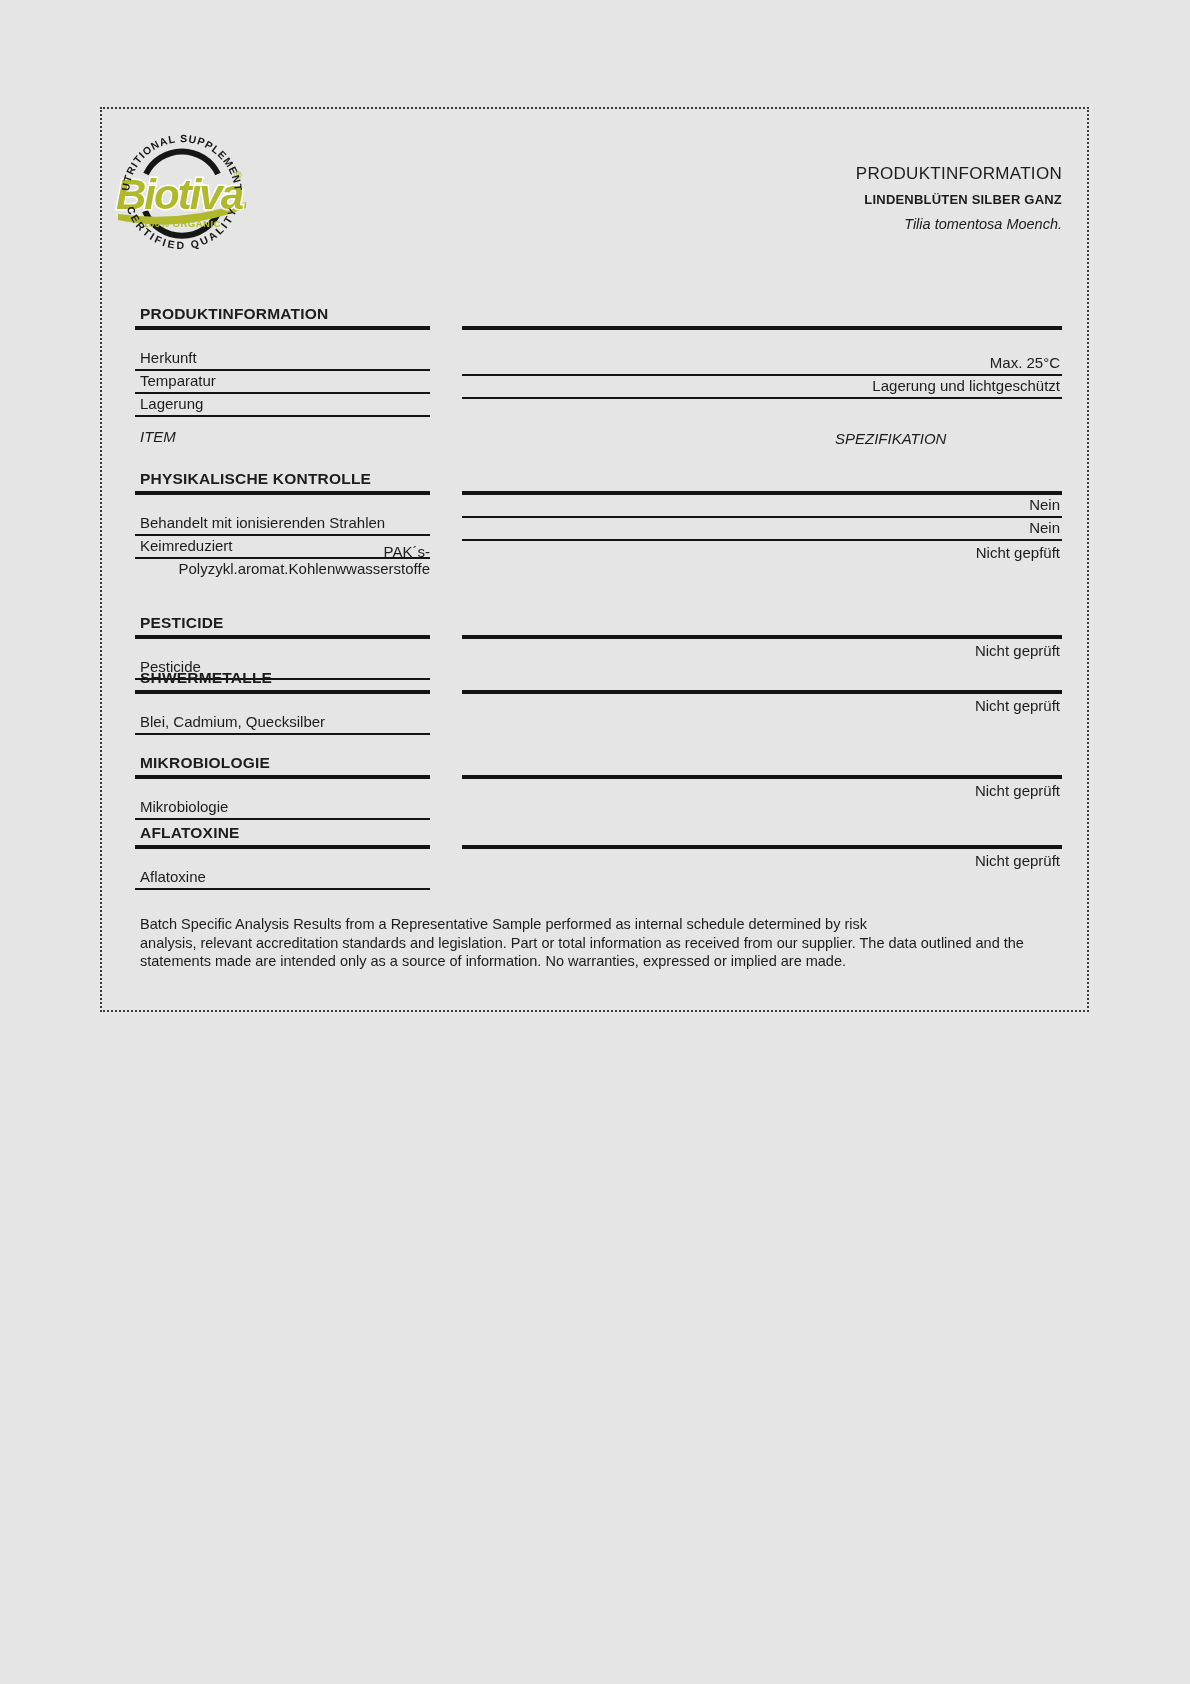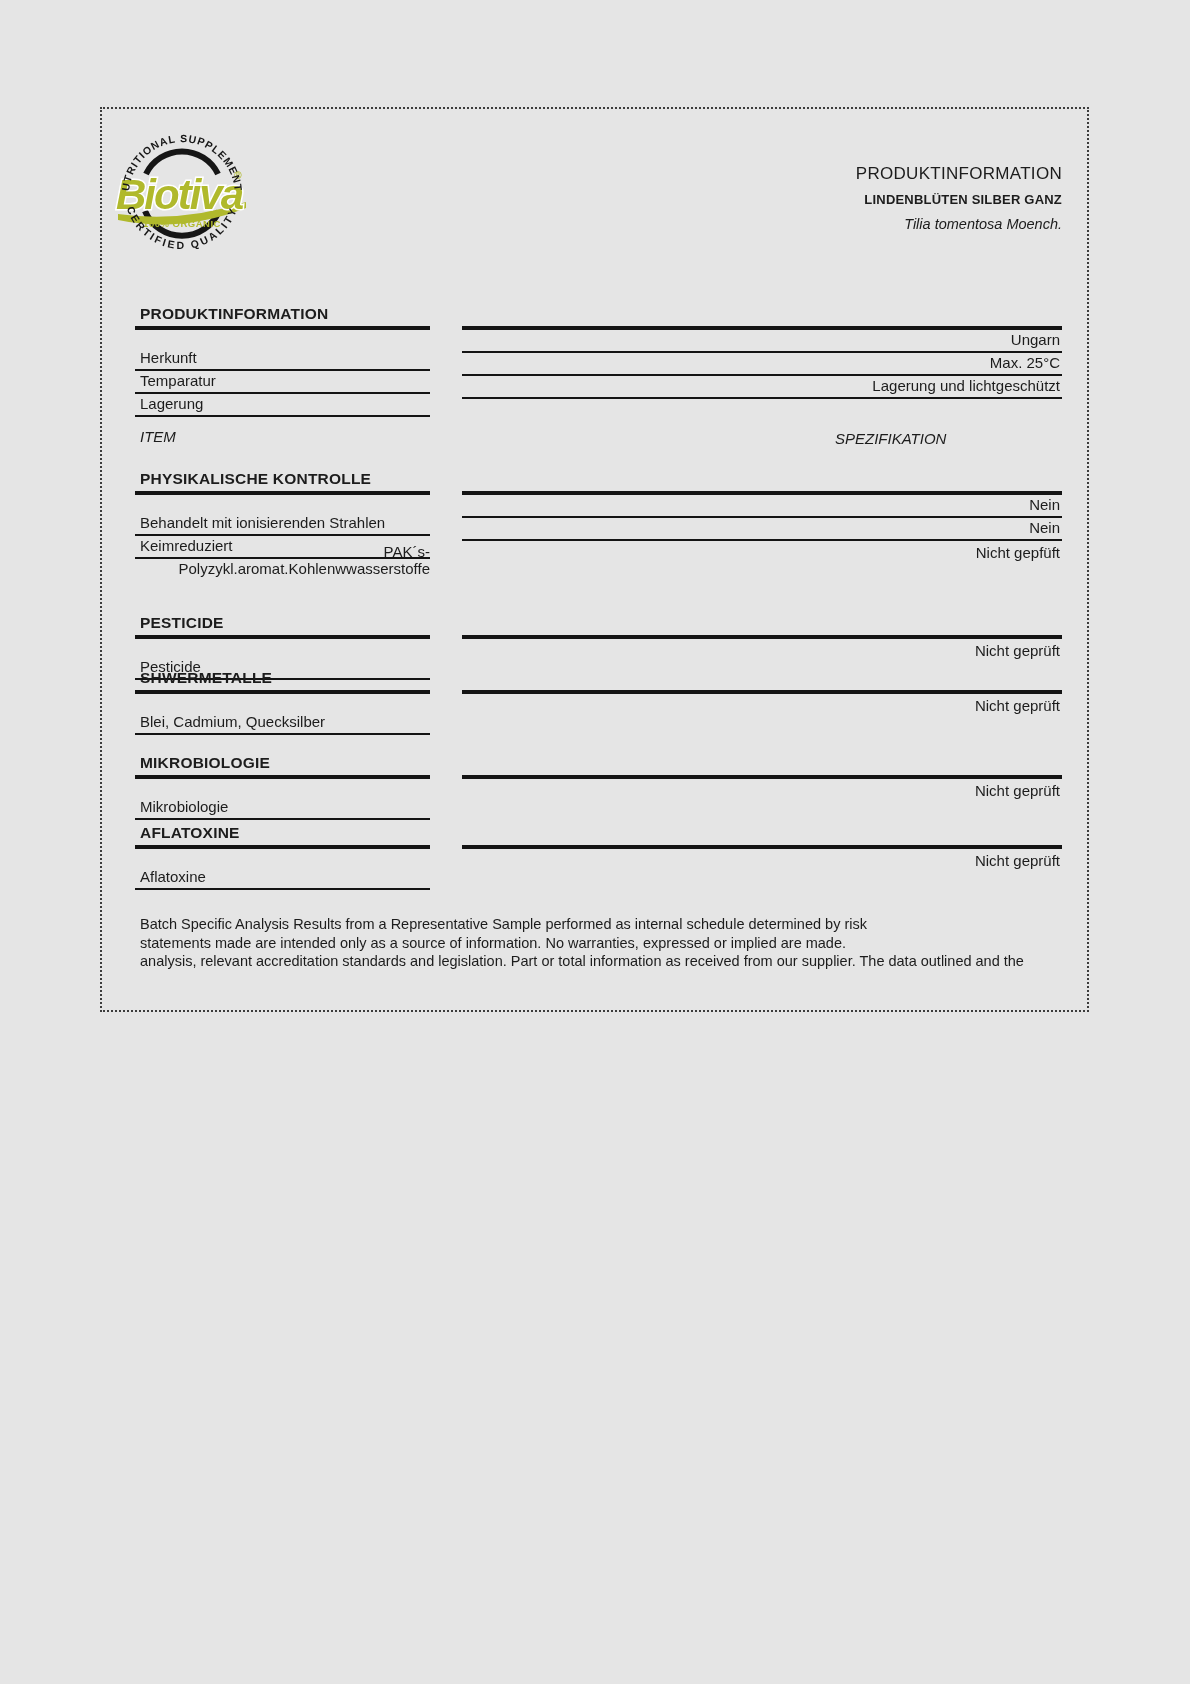--- a/index.html
+++ b/index.html
@@ -84,21 +84,20 @@
       <div class="title-bot">Tilia tomentosa Moench.</div>
     </div>
 
     <div class="section" style="top:196px">
       <div class="sec-head">
         <div class="h-left">PRODUKTINFORMATION</div>
         <div class="h-right"></div>
       </div>
       <div class="row">
         <div class="cell-l">Herkunft</div>
-        <div class="cell-r">Ungarn</div>
       </div>
       <div class="row">
         <div class="cell-l">Temparatur</div>
         <div class="cell-r">Max. 25°C</div>
       </div>
       <div class="row">
         <div class="cell-l">Lagerung</div>
         <div class="cell-r">Lagerung und lichtgeschützt</div>
       </div>
     </div>
@@ -166,18 +165,18 @@
         <div class="h-right"></div>
       </div>
       <div class="row single">
         <div class="cell-l">Aflatoxine</div>
         <div class="cell-r">Nicht geprüft</div>
       </div>
     </div>
 
     <div class="disclaimer">
       <div>Batch Specific Analysis Results from a Representative Sample performed as internal schedule determined by risk</div>
+      <div>analysis, relevant accreditation standards and legislation. Part or total information as received from our supplier. The data outlined and the</div>
       <div>statements made are intended only as a source of information. No warranties, expressed or implied are made.</div>
-      <div>analysis, relevant accreditation standards and legislation. Part or total information as received from our supplier. The data outlined and the</div>
     </div>
 
   </div>
 </div>
 
 </body></html>

